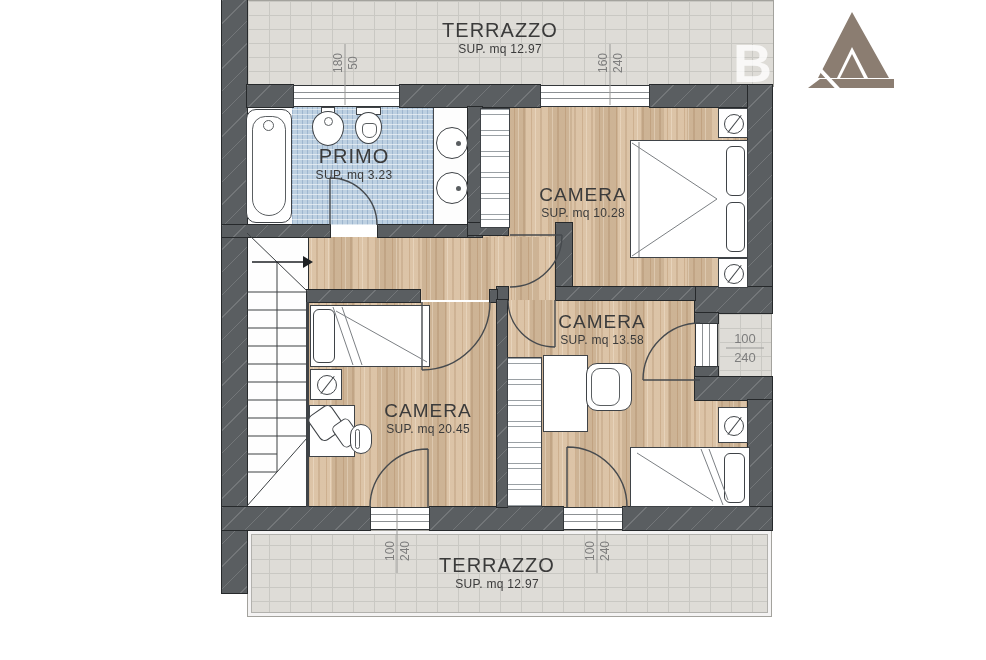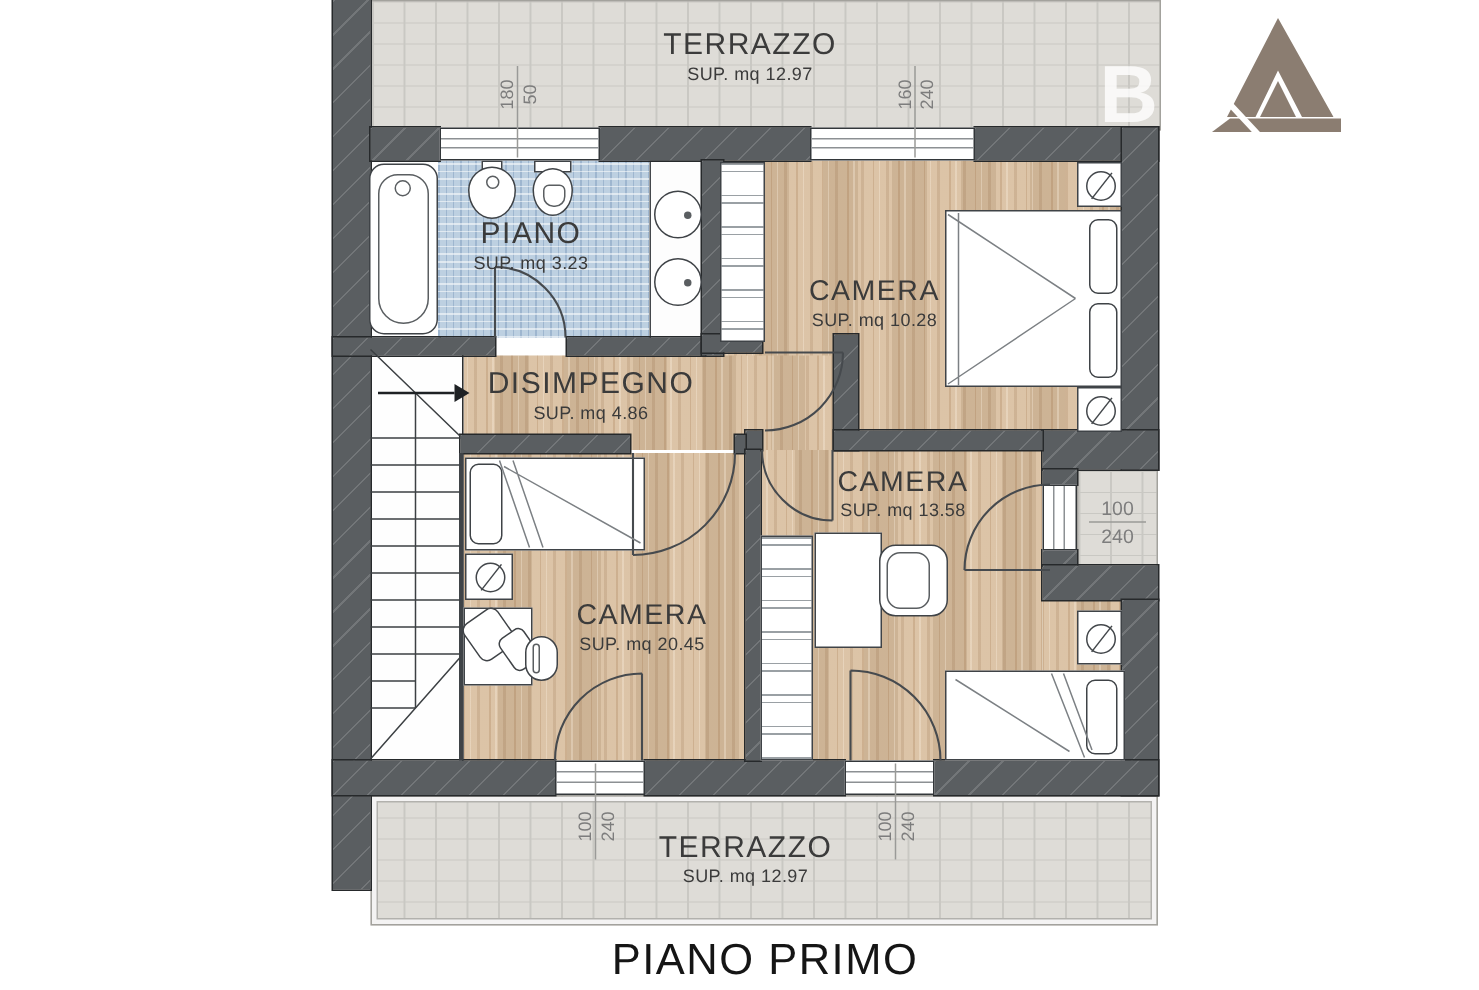--- a/index.html
+++ b/index.html
@@ -211,30 +211,26 @@
       <path d="M808,88 L894,88 L894,79 L820,79 Z"></path>
       <path d="M813,62 L841,92" stroke="#ffffff" stroke-width="4" fill="none"></path>
     </g>
   </svg>
 
   <div class="roomlabel" style="left:390px;top:20px;">
     <div class="roomname">TERRAZZO</div>
     <div class="roomarea">SUP. mq 12.97</div>
   </div>
   <div class="roomlabel" style="left:244px;top:146px;">
-    <div class="roomname">PIANO</div>
+    <div class="roomname">PRIMO</div>
     <div class="roomarea">SUP. mq 3.23</div>
   </div>
   <div class="roomlabel" style="left:473px;top:185px;">
     <div class="roomname" style="font-size:19px;">CAMERA</div>
     <div class="roomarea">SUP. mq 10.28</div>
-  </div>
-  <div class="roomlabel" style="left:284px;top:246px;">
-    <div class="roomname">DISIMPEGNO</div>
-    <div class="roomarea">SUP. mq 4.86</div>
   </div>
   <div class="roomlabel" style="left:492px;top:312px;">
     <div class="roomname" style="font-size:19px;">CAMERA</div>
     <div class="roomarea">SUP. mq 13.58</div>
   </div>
   <div class="roomlabel" style="left:318px;top:401px;">
     <div class="roomname" style="font-size:19px;">CAMERA</div>
     <div class="roomarea">SUP. mq 20.45</div>
   </div>
   <div class="roomlabel" style="left:387px;top:555px;">
@@ -247,15 +243,14 @@
   <div class="dim" style="left:585px;top:56px;">160</div>
   <div class="dim" style="left:600px;top:56px;">240</div>
   <div class="dimh" style="left:726px;top:331px;">100</div>
   <div class="dimh" style="left:726px;top:350px;">240</div>
   <div class="dim" style="left:372px;top:544px;">100</div>
   <div class="dim" style="left:387px;top:544px;">240</div>
   <div class="dim" style="left:572px;top:544px;">100</div>
   <div class="dim" style="left:587px;top:544px;">240</div>
 
   <div class="wmark" style="left:733px;top:32px;">B</div>
-  <div class="title" style="left:310px;top:624px;">PIANO PRIMO</div>
 
 </div>
 
 </body></html>

